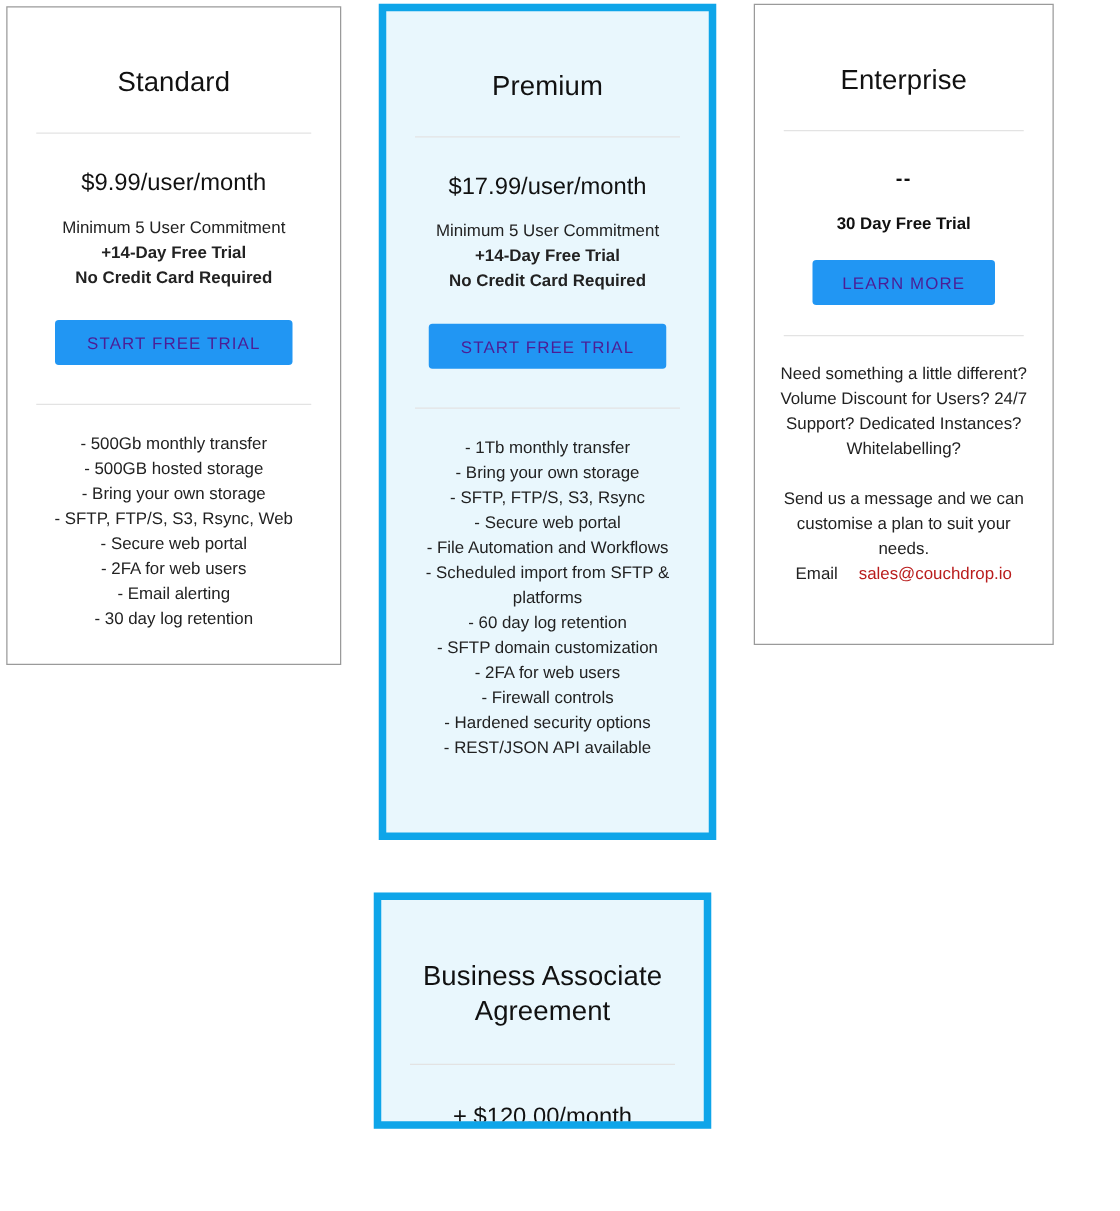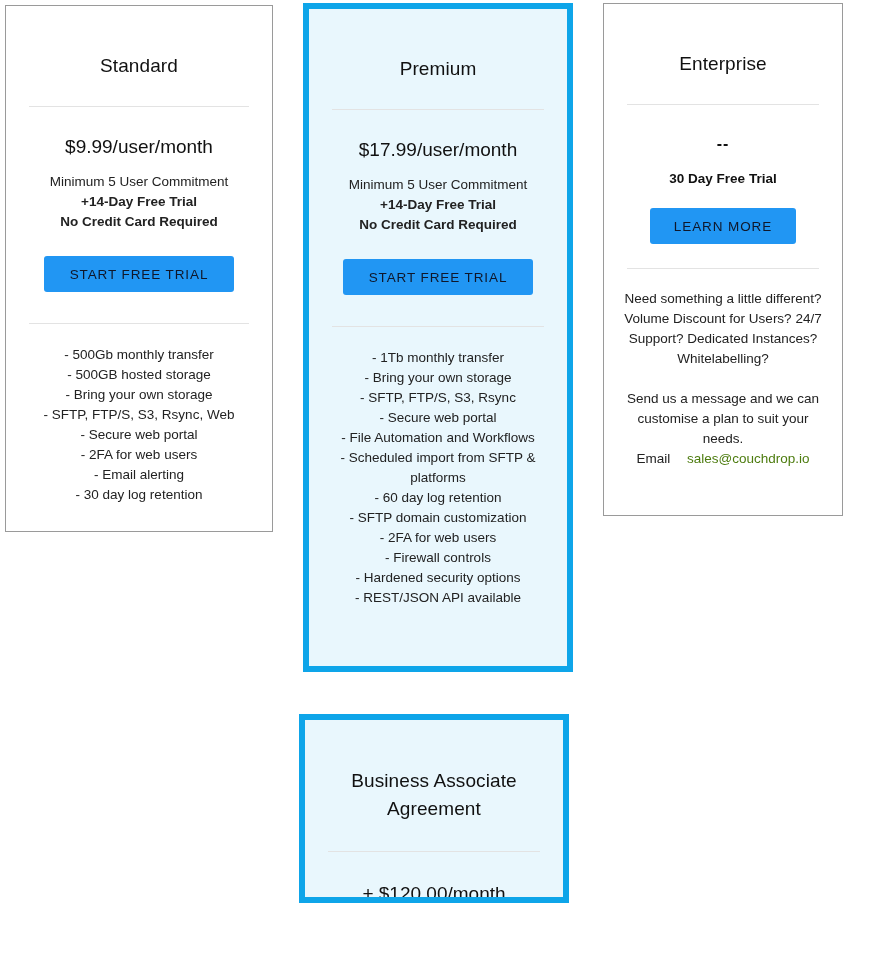--- a/index.html
+++ b/index.html
@@ -30,21 +30,21 @@
     border: 6px solid #0ea5e9;
   }
 
   
   #card-standard   { left: 5px;   top: 5px;   width: 268px; height: 527px; }
   #card-premium    { left: 303px; top: 3px;   width: 270px; height: 669px; }
   #card-enterprise { left: 603px; top: 3px;   width: 240px; height: 513px; }
   #card-baa        { left: 299px; top: 714px; width: 270px; height: 189px; }
 
   .plan-title {
-    font-size: 19px;
+    font-size: 22px;
     font-weight: normal;
     color: #111;
     margin: 0;
     padding-top: 47px;
     line-height: 26px;
     letter-spacing: 0.1px;
   }
   #card-baa .plan-title {
     padding-top: 47px;
     line-height: 28px;
@@ -93,21 +93,21 @@
     font-size: 13.5px;
     font-weight: bold;
     line-height: 20px;
     color: #111;
   }
 
   .btn {
     display: block;
     box-sizing: border-box;
     background: #2196f3;
-    color: #0f172a;
+    color: #4c1d95;
     border: none;
     border-radius: 3px;
     font-family: "Liberation Sans", sans-serif;
     font-size: 13.5px;
     letter-spacing: 0.9px;
     text-align: center;
     cursor: pointer;
   }
   .btn-trial {
     margin: 24px auto 0;
@@ -140,21 +140,21 @@
     padding: 20px 20px 0;
     font-size: 13.5px;
     line-height: 20px;
     color: #222;
   }
   .ent-body p { margin: 0; }
   .ent-body .gap { height: 20px; }
 
   .email-line { margin-top: 20px; }
   .email-link {
-    color: #4d7c0f;
+    color: #b91c1c;
     text-decoration: none;
     margin-left: 13px;
   }
 
   .baa-price {
     font-size: 19px;
     color: #111;
     padding-top: 30px;
     line-height: 24px;
   }

